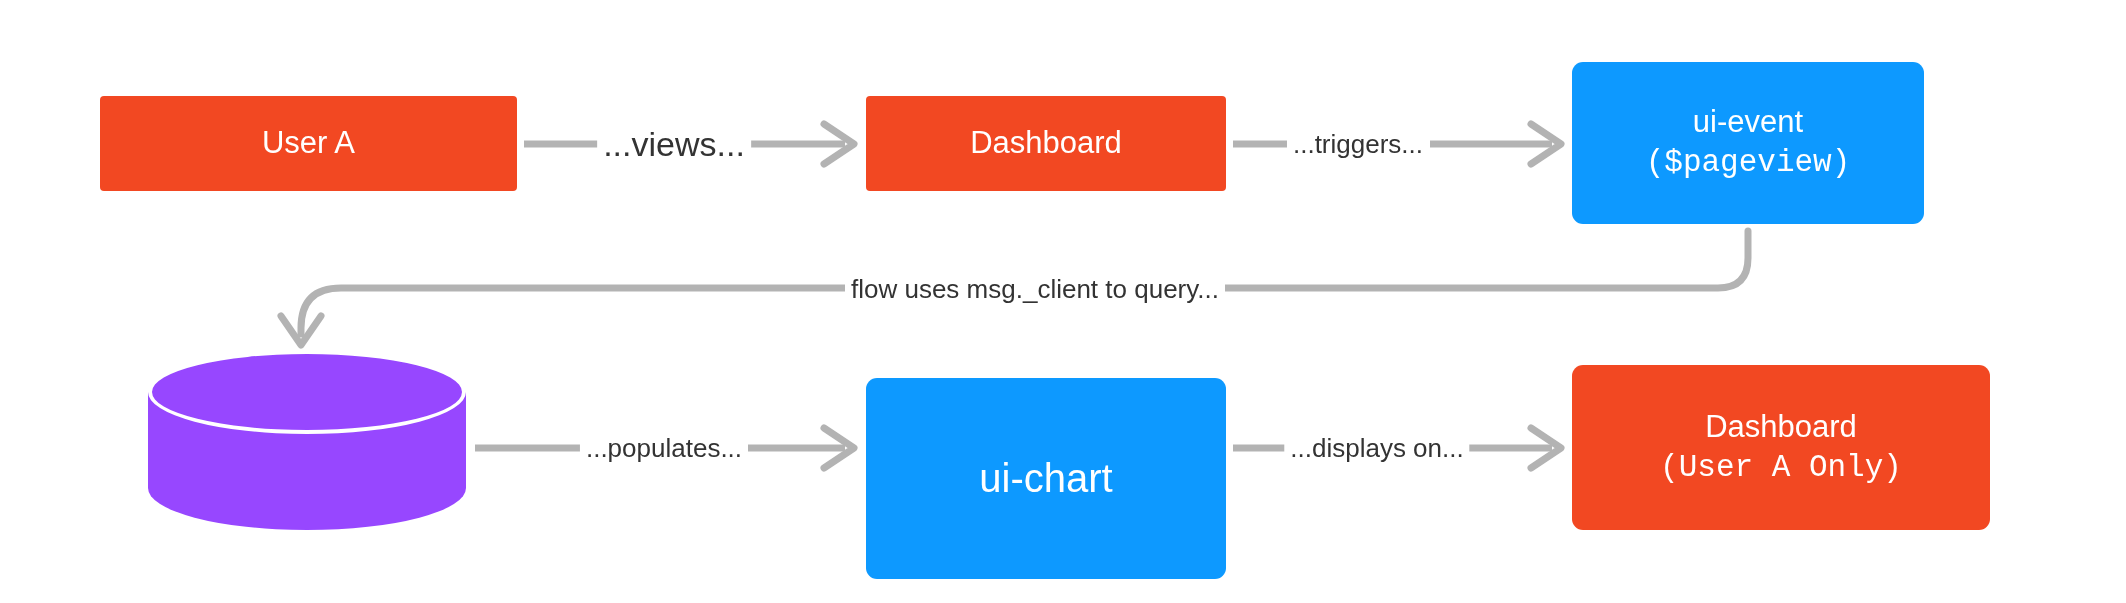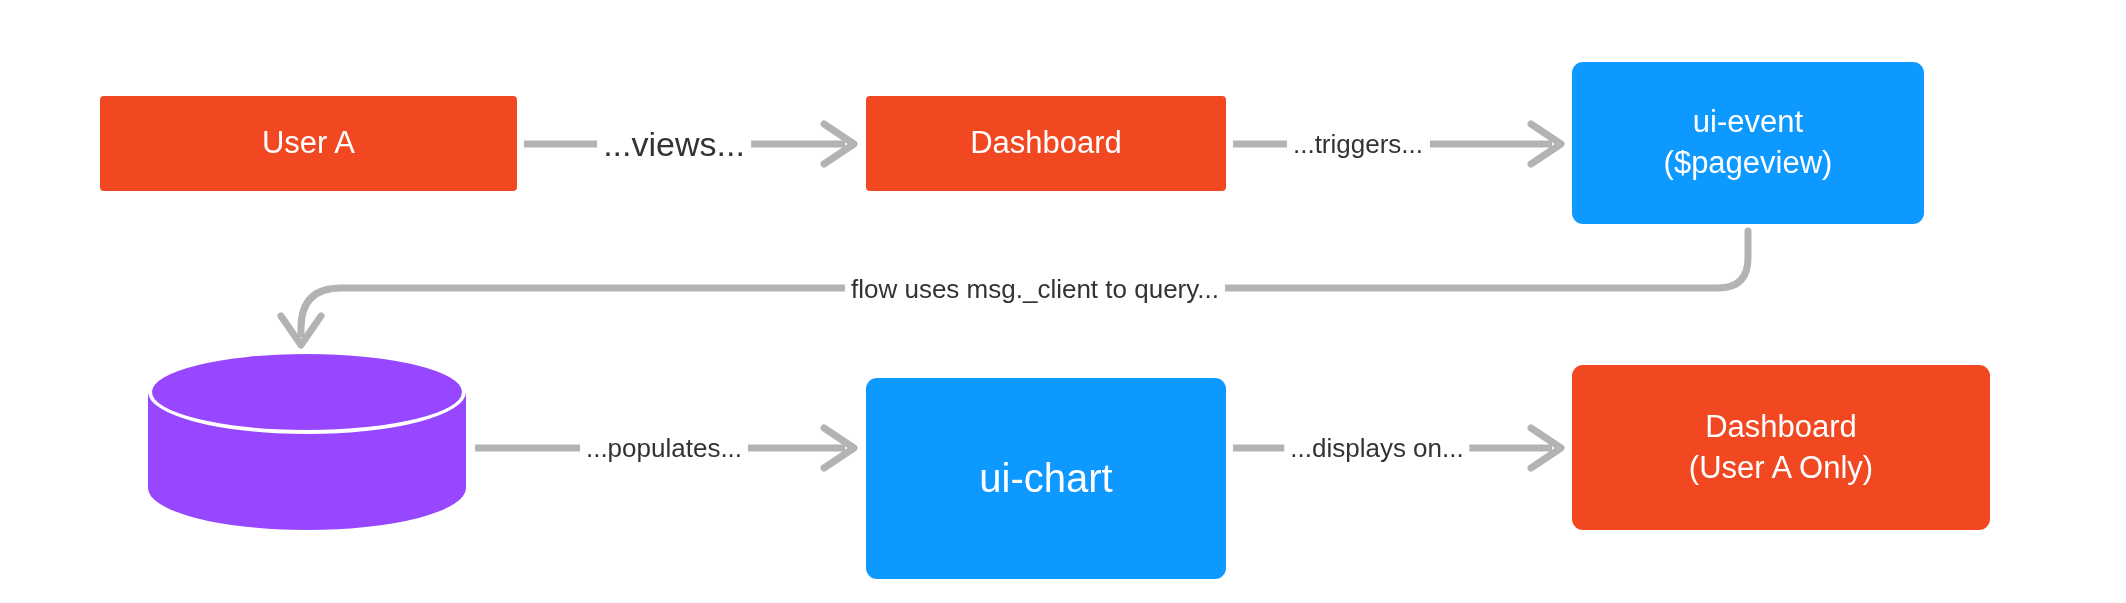--- a/index.html
+++ b/index.html
@@ -36,20 +36,21 @@
   .node-box.radius-lg {
     border-radius: 11px;
   }
   .node-label {
     display: block;
     white-space: nowrap;
   }
   .node-sub {
     display: block;
     white-space: nowrap;
+    font-family: Liberation Mono, monospace;
   }
 
   
   .cylinder {
     position: absolute;
   }
   .cyl-body {
     position: absolute;
     left: 0;
     right: 0;

